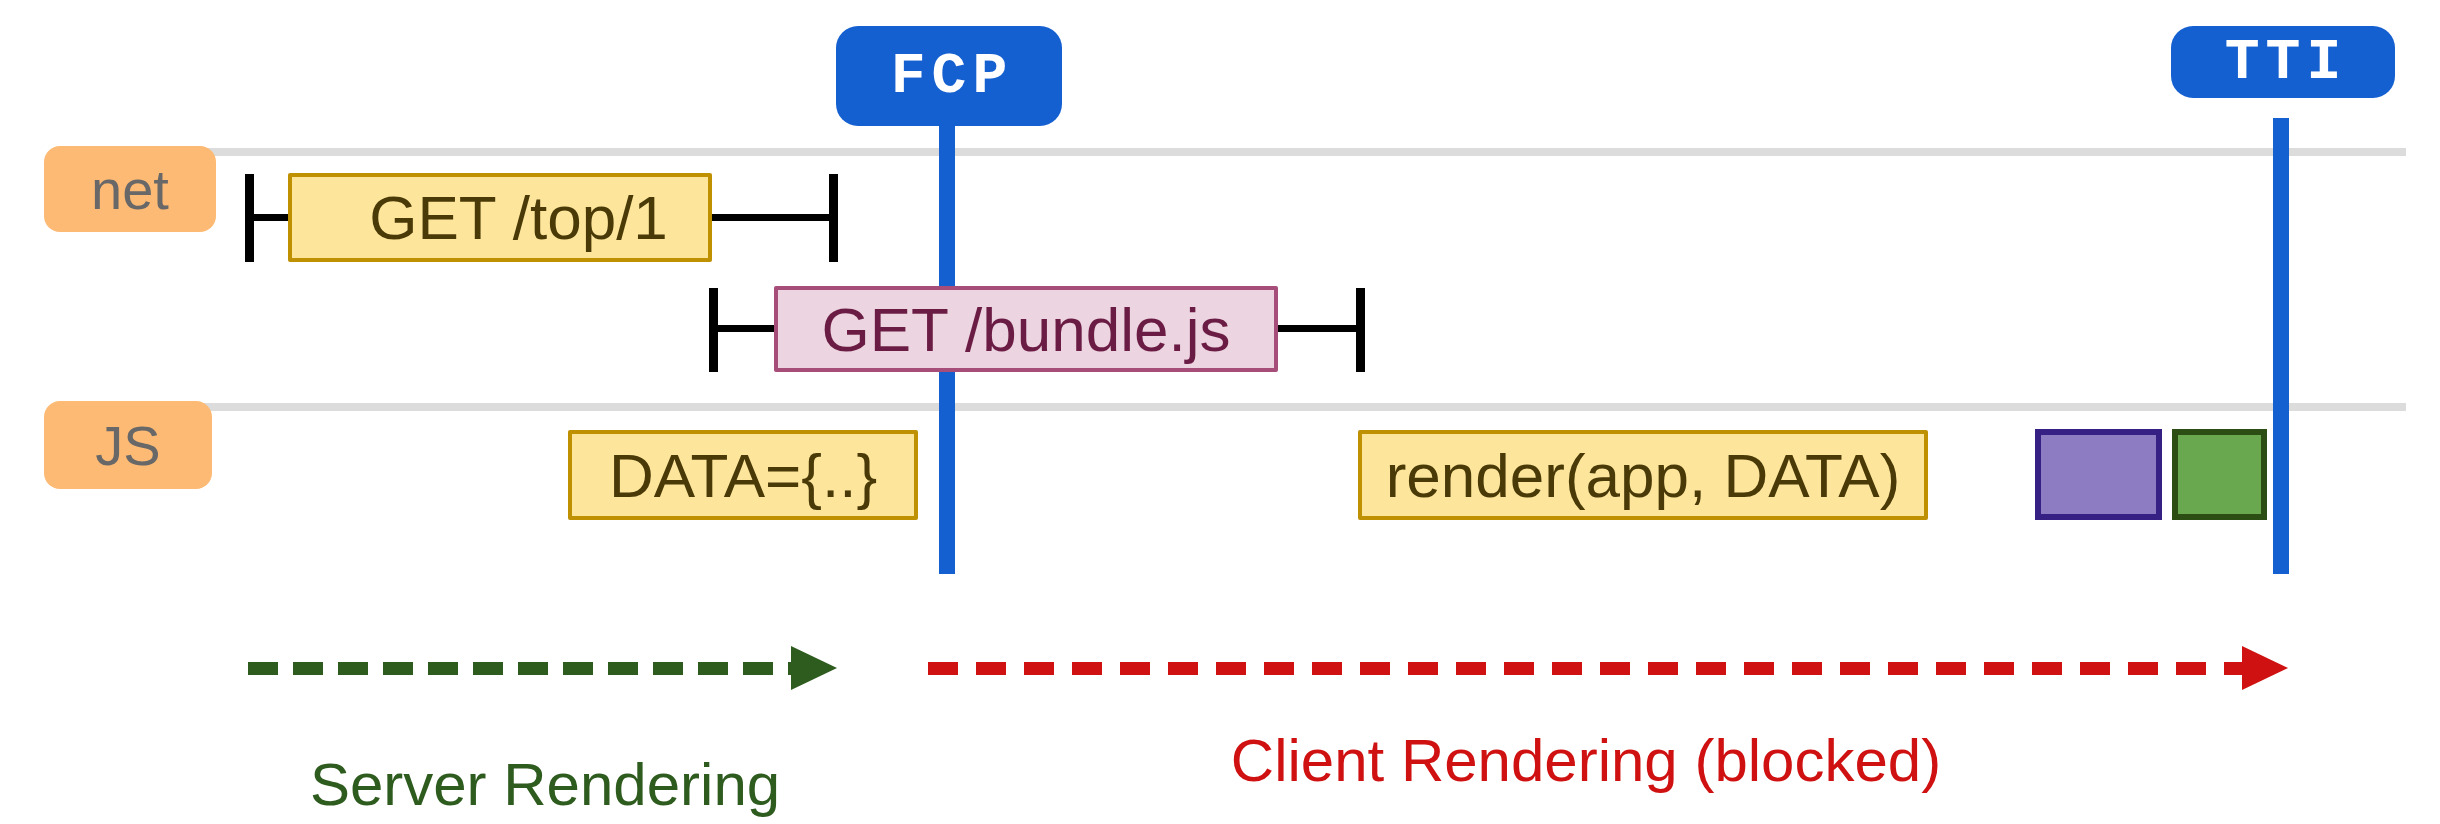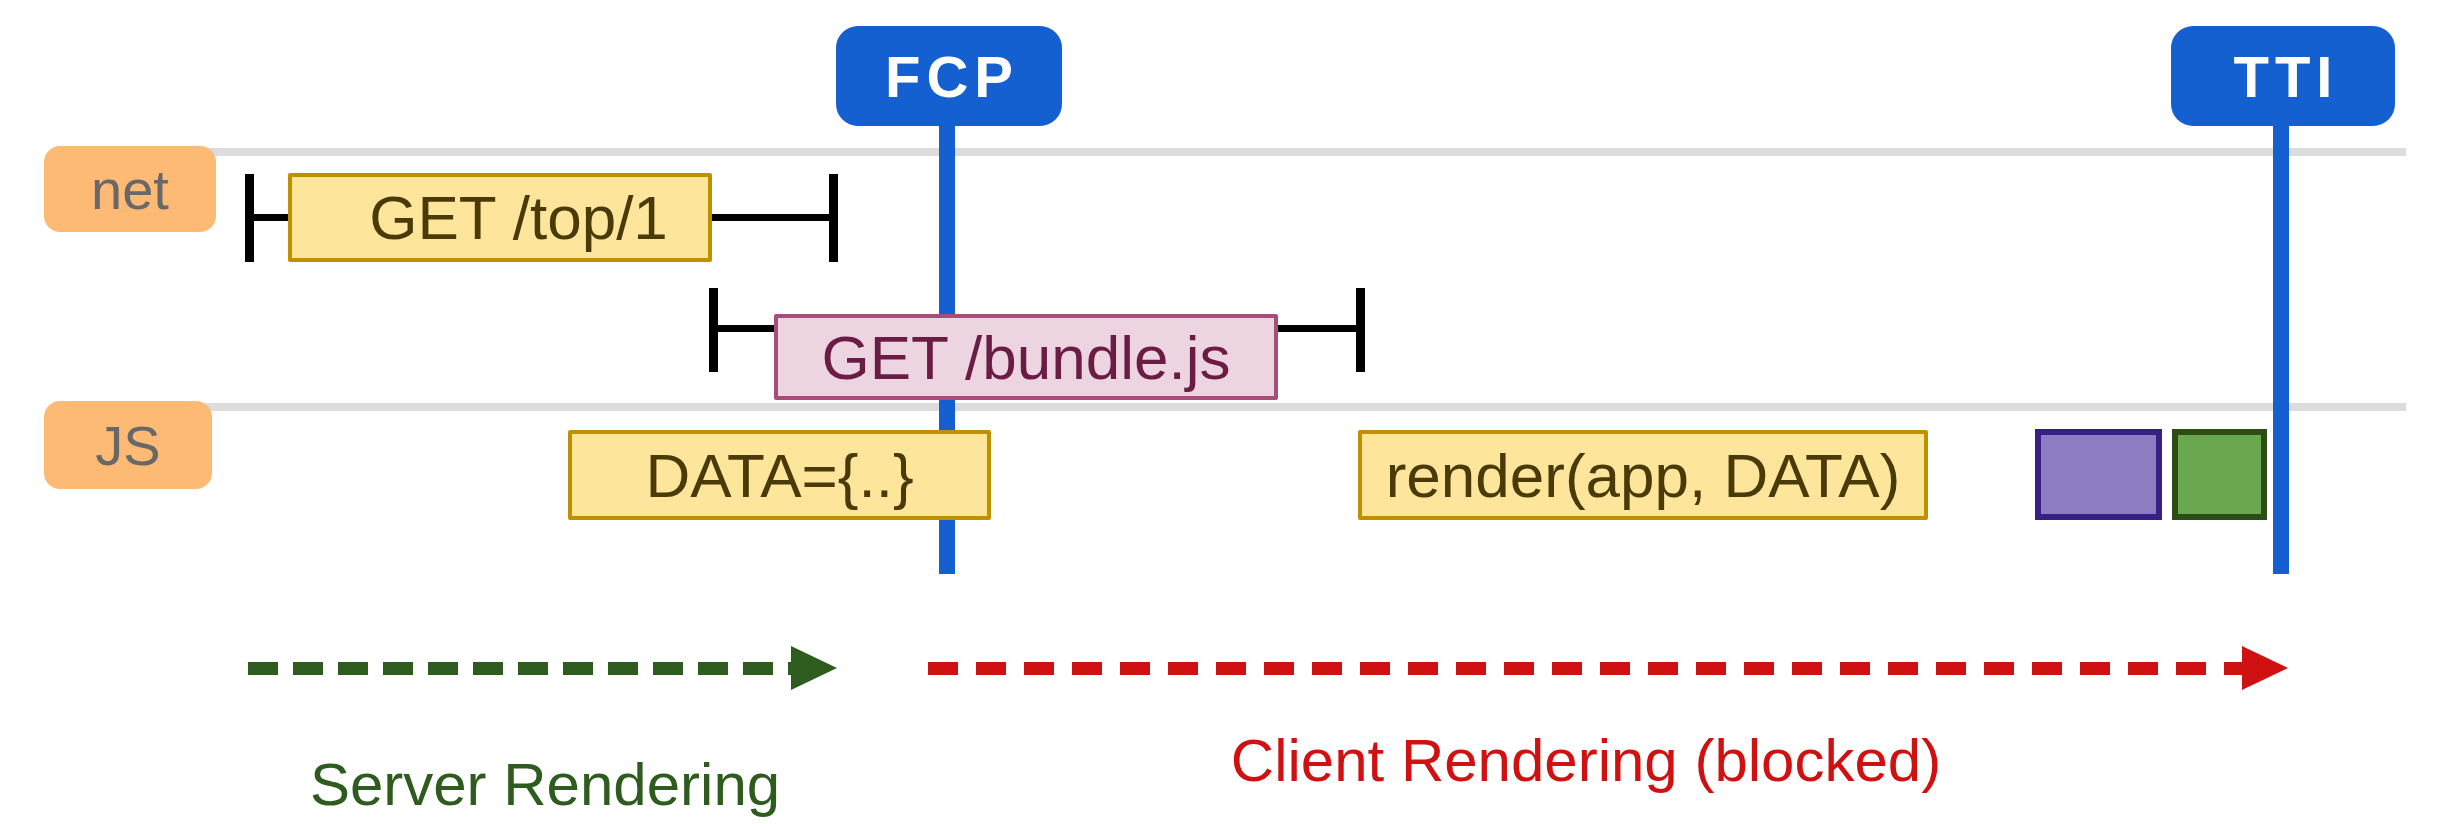--- a/index.html
+++ b/index.html
@@ -28,27 +28,27 @@
   .lane-label.js  { left: 44px; top: 401px; width: 168px; height: 88px; }
 
   
   .marker-line { position: absolute; width: 16px; background: #1560d0; z-index: 2; }
   .marker-line.fcp { left: 939px;  top: 118px; height: 456px; }
   .marker-line.tti { left: 2273px; top: 118px; height: 456px; }
 
   
   .marker-badge {
     position: absolute; background: #1560d0; border-radius: 22px;
-    color: #ffffff; font-family: Liberation Sans, sans-serif;
+    color: #ffffff; font-family: Liberation Mono, monospace;
     font-weight: bold; font-size: 58px; letter-spacing: 6px;
     display: flex; align-items: center; justify-content: center;
     z-index: 5; text-indent: 6px;
   }
   .marker-badge.fcp { left: 836px;  top: 26px; width: 226px; height: 100px; }
-  .marker-badge.tti { left: 2171px; top: 26px; width: 224px; height: 100px; }
+  .marker-badge.tti { left: 2171px; top: 26px; width: 224px; height: 72px; }
 
   
   .tick { position: absolute; width: 9px; background: #000000; z-index: 3; }
   .conn { position: absolute; height: 7px; background: #000000; z-index: 3; }
   .tick.t1l { left: 245px;  top: 174px; height: 88px; }
   .conn.c1l { left: 254px;  top: 214px; width: 34px; }
   .conn.c1r { left: 712px;  top: 214px; width: 117px; }
   .tick.t1r { left: 829px;  top: 174px; height: 88px; }
   .tick.t2l { left: 709px;  top: 288px; height: 84px; }
   .conn.c2l { left: 718px;  top: 325px; width: 56px; }
@@ -57,22 +57,22 @@
 
   
   .box {
     position: absolute; box-sizing: border-box; font-size: 62px;
     display: flex; align-items: center; justify-content: center;
     z-index: 4; border-radius: 2px; white-space: nowrap;
   }
   .box.yellow { background: #fde59b; border: 4px solid #bf9000; color: #493a08; }
   .box.pink   { background: #ecd5e0; border: 4px solid #a64d79; color: #6b1c44; }
   .box.top1   { left: 288px;  top: 173px; width: 424px; height: 89px; padding-left: 37px; }
-  .box.bundle { left: 774px;  top: 286px; width: 504px; height: 86px; margin-top: 28px; }
-  .box.data   { left: 568px;  top: 430px; width: 423px; height: 90px; }
+  .box.bundle { left: 774px;  top: 286px; width: 504px; height: 86px; }
+  .box.data   { left: 568px;  top: 430px; width: 350px; height: 90px; }
   .box.render { left: 1358px; top: 430px; width: 570px; height: 90px; }
 
   .block { position: absolute; box-sizing: border-box; z-index: 4; }
   .block.purple { left: 2035px; top: 429px; width: 127px; height: 91px; background: #8e7cc3; border: 6px solid #372084; }
   .block.green  { left: 2172px; top: 429px; width: 95px;  height: 91px; background: #6aa84f; border: 6px solid #2c4e15; }
 
   
   .arrow-shaft { position: absolute; top: 662px; height: 13px; z-index: 3; }
   .arrow-shaft.server { left: 248px; width: 545px;
     background: repeating-linear-gradient(90deg, #2e5b1e 0 30px, transparent 30px 45px); }

